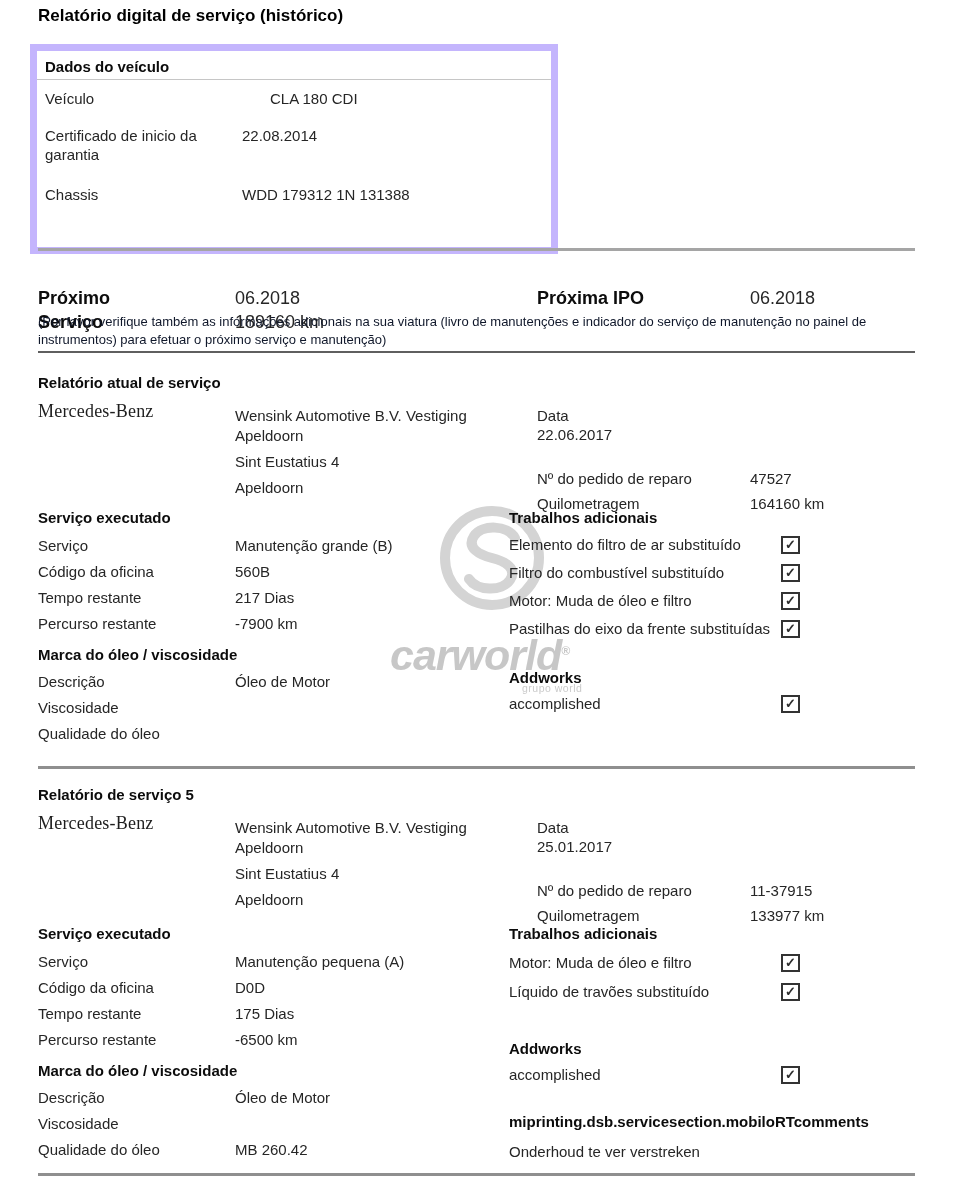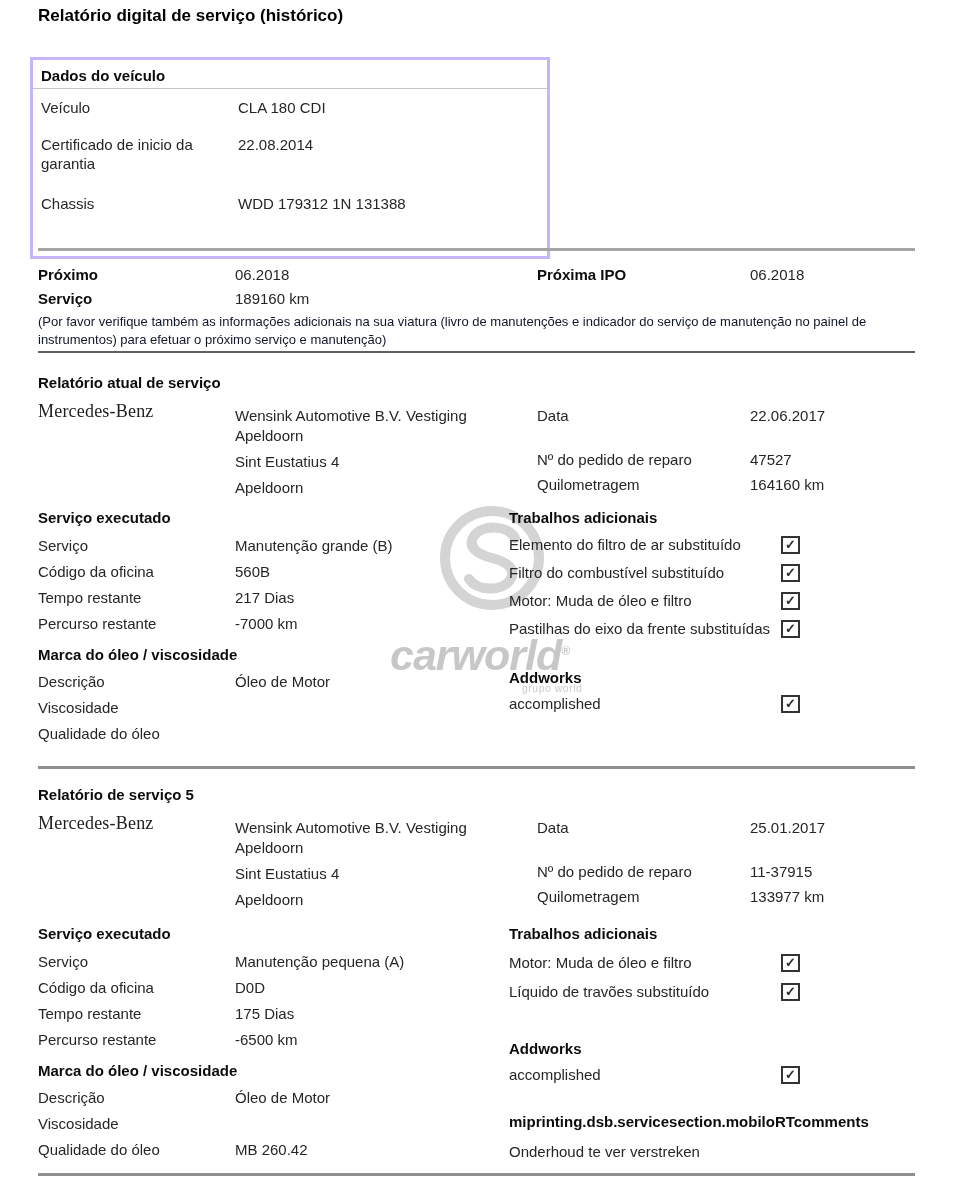--- a/index.html
+++ b/index.html
@@ -3,50 +3,50 @@
 <meta charset="utf-8">
 <style>
   html,body{margin:0;padding:0;background:#fff;}
   .page{position:relative;width:979px;height:1200px;background:#ffffff;overflow:hidden;
         font-family:"Liberation Sans",sans-serif;color:#262626;}
   .bold{font-weight:bold;color:#0c0c0c;}
 
   .doc-title{position:absolute;left:38px;top:6px;font-size:17px;font-weight:bold;color:#000000;}
 
   
-  .vehicle-box{position:absolute;left:30px;top:57px;width:514px;height:196px;border:3px solid #c4b5fd;background:#fff;}
+  .vehicle-box{position:absolute;left:30px;top:44px;width:514px;height:196px;border:7px solid #c4b5fd;background:#fff;}
   .vehicle-box .box-title{font-size:15px;font-weight:bold;color:#0c0c0c;padding:7px 8px 4px 8px;border-bottom:1px solid #c6c6c6;}
   .vrow{display:flex;font-size:15px;line-height:19px;padding-left:8px;}
   .vrow .lbl{width:197px;flex:none;}
-  .vrow.r1{margin-top:9px;}
+  .vrow.r1{margin-top:9px;gap:28px;}
   .vrow.r2{margin-top:18px;}
   .vrow.r3{margin-top:21px;}
 
   .hline{position:absolute;left:38px;width:877px;background:#9f9f9f;}
   .hl-box{top:248px;height:3px;background:#a5a5a5;}
   .hl-note{top:351px;height:2px;background:#5f5f5f;}
   .hl-mid{top:766px;height:3px;background:#8f8f8f;}
   .hl-bottom{top:1173px;height:3px;background:#8f8f8f;}
 
   
-  .abs{position:absolute;font-size:15px;line-height:19px;}
+  .abs{position:absolute;font-size:18px;line-height:19px;margin-top:24px;}
   .note{position:absolute;left:38px;top:313px;width:874px;font-size:13px;line-height:18px;color:#0f172a;}
 
   
   .report{position:absolute;left:38px;width:877px;}
   .rep1{top:374px;height:392px;}
   .rep2{top:786px;height:387px;}
   .report .rep-title{position:absolute;left:0;top:0;font-size:15px;font-weight:bold;color:#0c0c0c;}
   .brand{position:absolute;left:0;top:27px;font-family:"Liberation Serif",serif;font-size:18px;color:#1e1e1e;letter-spacing:.2px;}
   .dealer{position:absolute;left:197px;top:32px;width:292px;font-size:15px;line-height:20px;}
   .dealer p{margin:0 0 6px 0;}
   .meta{position:absolute;left:499px;top:32px;width:378px;font-size:15px;line-height:19px;}
   .meta-row{display:flex;}
   .meta-row .lbl{width:213px;flex:none;}
-  .meta-row.mr1{margin-bottom:25px;}
+  .meta-row.mr1{margin-bottom:25px;flex-direction:column;}
   .meta-row.mr2{margin-bottom:6px;}
 
   .left-col{position:absolute;left:0;width:480px;font-size:15px;}
   .rep1 .left-col{top:134px;}
   .rep2 .left-col{top:138px;}
   .sec-title{font-size:15px;font-weight:bold;color:#0c0c0c;line-height:19px;}
   .srow{display:flex;line-height:19px;margin-bottom:7px;}
   .srow .lbl{width:197px;flex:none;}
   .svc-rows{margin-top:9px;}
   .oil-title{margin-top:12px;margin-bottom:8px;}
@@ -155,21 +155,21 @@
           <div class="srow">
             <span class="lbl">Código da oficina</span>
             <span>560B</span>
           </div>
           <div class="srow">
             <span class="lbl">Tempo restante</span>
             <span>217 Dias</span>
           </div>
           <div class="srow">
             <span class="lbl">Percurso restante</span>
-            <span>-7000 km</span>
+            <span>-7900 km</span>
           </div>
         </div>
         <div class="sec-title oil-title">Marca do óleo / viscosidade</div>
         <div>
           <div class="srow">
             <span class="lbl">Descrição</span>
             <span>Óleo de Motor</span>
           </div>
           <div class="srow">
             <span class="lbl">Viscosidade</span>

